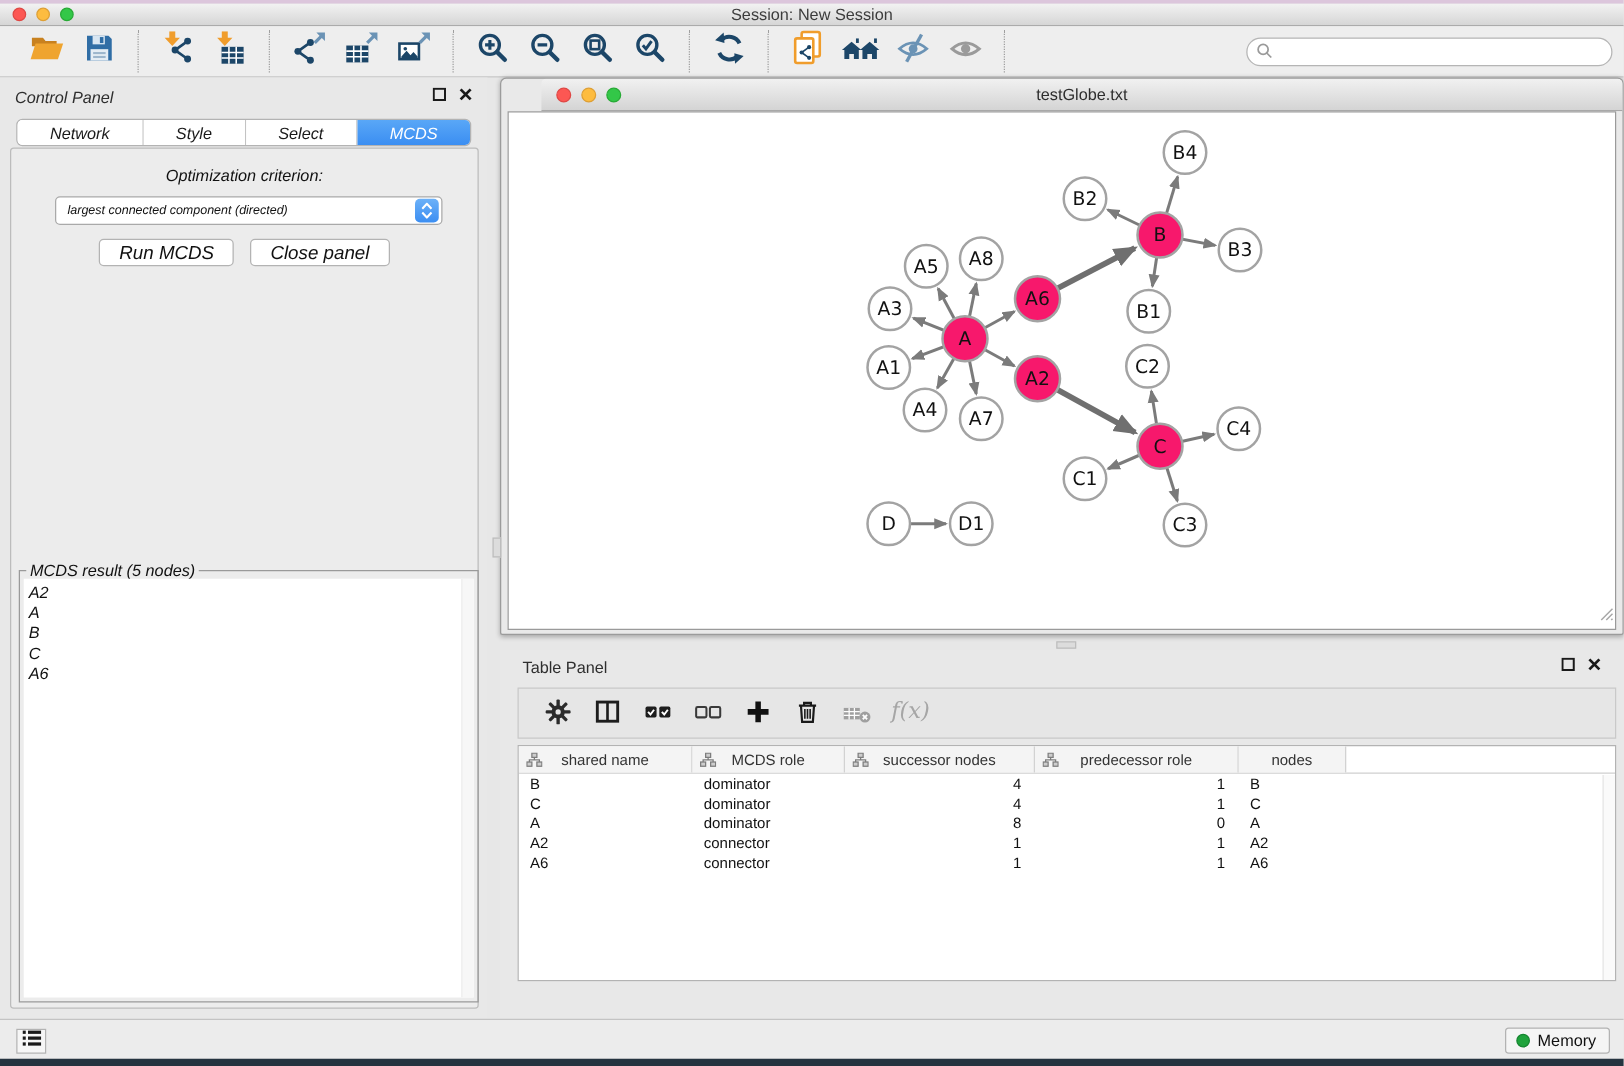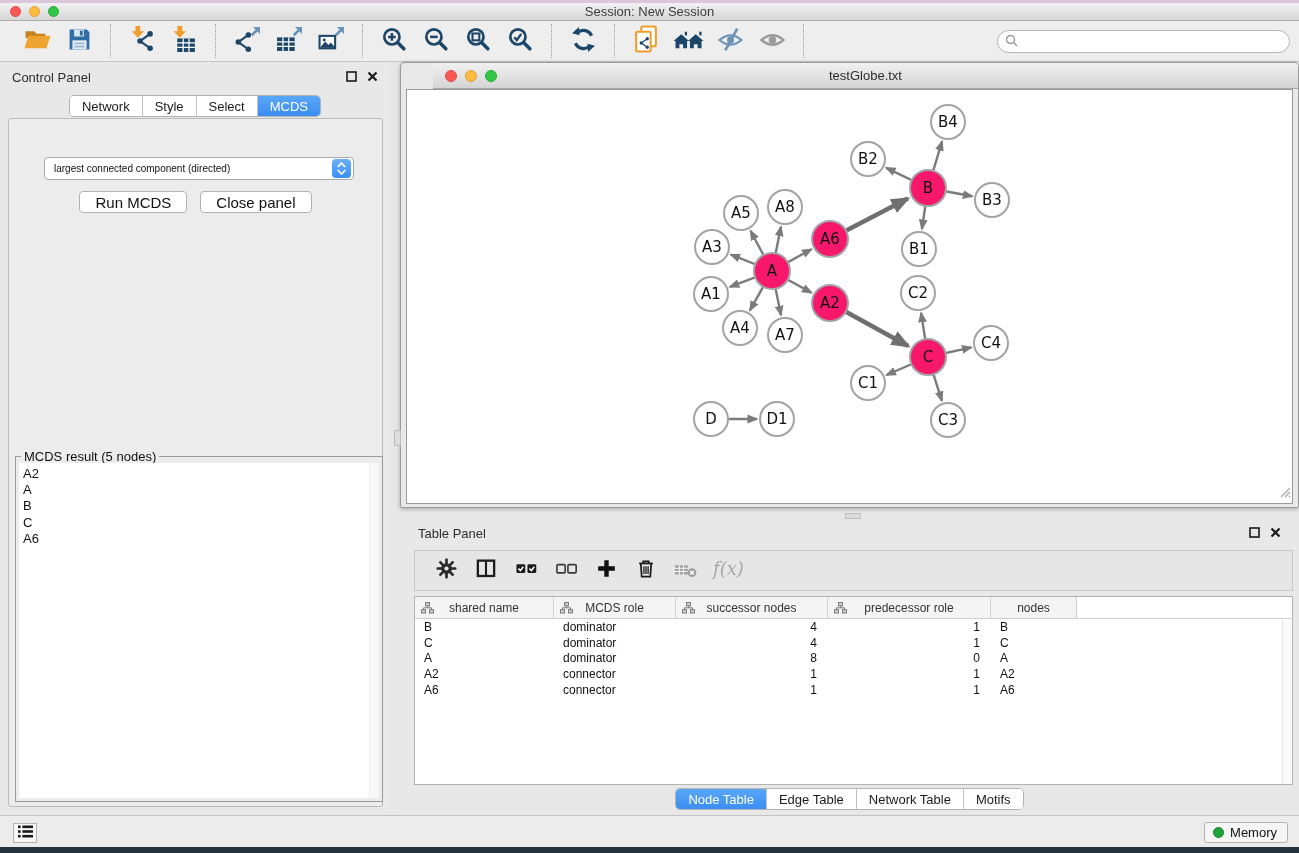--- a/index.html
+++ b/index.html
@@ -24,27 +24,27 @@
     border-bottom:1px solid #c6c6c6; display:flex; align-items:center; padding-left:6px; }
   .tb-group { display:flex; align-items:center; padding:0 10px; height:34px; border-right:1px dotted #9e9e9e; }
   .tb-group:last-of-type { border-right:none; }
   .tb-btn { width:42px; height:34px; display:flex; align-items:center; justify-content:center; cursor:default; }
   .search-wrap { position:absolute; right:9px; top:9px; width:293px; height:23px; }
   .search-wrap input { width:100%; height:100%; border:1px solid #b5b5b5; border-radius:12px;
     background:#fff; padding-left:26px; font-size:13px; outline:none; }
   .search-wrap .mag { position:absolute; left:8px; top:4px; }
 
   
-  .control-panel { position:absolute; left:0; top:62px; width:390px; height:753px; background:#e8e8e8; }
+  .control-panel { position:absolute; left:0; top:62px; width:390px; height:753px; background:#e8e8e8;font-style:italic; }
   .panel-head { height:30px; display:flex; align-items:center; padding:0 12px; }
   .panel-head .ph-title { font-size:13px; color:#2e2e2e; }
   .ph-icons { margin-left:auto; display:flex; gap:10px; align-items:center; }
   .cp-tabs { position:absolute; left:0; top:33px; width:100%; display:flex; justify-content:center; }
   .seg { display:flex; border:1px solid #b3b3b3; border-radius:5px; overflow:hidden; background:#fff; height:22px; }
-  .seg .tab { padding:0 12px; font-size:13px; color:#1a1a1a; display:flex; align-items:center;
+  .seg .tab { padding:0 26px; font-size:13px; color:#1a1a1a; display:flex; align-items:center;
     border-right:1px solid #c3c3c3; background:#fff; cursor:default; white-space:nowrap; }
   .seg .tab:last-child { border-right:none; }
   .seg .tab.selected { background:linear-gradient(#59a7f7,#3b8ef2); color:#fff; }
   .cp-content { position:absolute; left:8px; top:56px; width:375px; height:689px;
     background:#ececec; border:1px solid #bcbcbc; border-radius:3px; }
   .opt-label { text-align:center; margin-top:14px; font-size:13px; color:#111; }
   .selectbox { position:absolute; left:35px; top:38px; width:310px; height:23px; background:#fff;
     border:1px solid #a9a9a9; border-radius:4px; display:flex; align-items:center; font-size:10px; color:#111; }
   .selectbox .val { padding-left:9px; flex:1; white-space:nowrap; overflow:hidden; }
   .stepper { width:19px; height:19px; margin-right:2px; border-radius:4px;
@@ -73,21 +73,21 @@
   .nw-canvas { position:absolute; left:5px; top:26px; width:887px; height:415px; background:#fff; border:1px solid #9a9a9a; }
   .resize-grip { position:absolute; right:1px; bottom:1px; }
 
   .v-grip { position:absolute; left:394px; top:430px; width:7px; height:16px; background:#dcdcdc; border:1px solid #bdbdbd; }
   .h-grip { position:absolute; left:845px; top:513px; width:16px; height:6px; background:#dcdcdc; border:1px solid #bdbdbd; }
 
   
   .table-panel { position:absolute; left:400px; top:520px; width:899px; height:295px; background:#e8e8e8; }
   .tp-toolbar { position:absolute; left:14px; top:30px; width:879px; height:41px; background:#e6e6e6;
     border:1px solid #c9c9c9; display:flex; align-items:center; padding-left:18px; gap:14px; }
-  .tp-btn { width:26px; height:30px; display:flex; align-items:center; justify-content:center; cursor:default; }
+  .tp-btn { width:26px; height:30px; display:flex; align-items:flex-end; justify-content:center; cursor:default; }
   .tp-btn.wide { width:34px; }
   .tp-table { position:absolute; left:14px; top:76px; width:879px; height:189px; background:#fff;
     border:1px solid #b3b3b3; overflow:hidden; }
   .thead { display:flex; height:22px; border-bottom:1px solid #cfcfcf; font-size:12px; color:#333; }
   .th { position:relative; display:flex; align-items:center; justify-content:center;
     background:#f4f4f4; border-right:1px solid #d2d2d2; gap:5px; }
   .th .tree { position:absolute; left:6px; top:5px; }
   .trow { display:flex; height:15.8px; font-size:12px; color:#111; align-items:center; }
   .td { overflow:hidden; white-space:nowrap; }
   .td.left { padding-left:9px; text-align:left; }
@@ -298,20 +298,21 @@
     </div>
     <div class="cp-tabs">
       <div class="seg" id="cp-tabs">
           <div class="tab">Network</div>
           <div class="tab">Style</div>
           <div class="tab">Select</div>
           <div class="tab selected">MCDS</div>
         </div>
     </div>
     <div class="cp-content">
+      <div class="opt-label">Optimization criterion:</div>
       <div class="selectbox">
         <span class="val">largest connected component (directed)</span>
         <span class="stepper">
           <svg width="9" height="6" viewBox="0 0 9 6">
               <path d="M0.8 5 L4.5 1 L8.2 5" fill="none" stroke="#fff" stroke-width="1.7"></path>
             </svg>
           <svg width="9" height="6" viewBox="0 0 9 6">
               <path d="M0.8 1 L4.5 5 L8.2 1" fill="none" stroke="#fff" stroke-width="1.7"></path>
             </svg>
         </span>
@@ -631,28 +632,20 @@
           <div class="trow">
             <div class="td left" style="width: 139px;">A6</div>
             <div class="td left" style="width: 122px;">connector</div>
             <div class="td right" style="width: 152px;">1</div>
             <div class="td right" style="width: 163px;">1</div>
             <div class="td left" style="width: 86px;">A6</div>
           </div>
         </div>
       <div class="tbl-scroll"></div>
     </div>
-    <div class="tp-tabs">
-      <div class="seg" id="tp-tabs">
-          <div class="tab selected">Node Table</div>
-          <div class="tab">Edge Table</div>
-          <div class="tab">Network Table</div>
-          <div class="tab">Motifs</div>
-        </div>
-    </div>
   </div>
 
   <div class="statusbar">
     <div class="list-btn">
       <span>
         <svg width="15" height="13" viewBox="0 0 15 13">
             <g fill="#1a1a1a">
               <rect x="0" y="0.5" width="2.6" height="2.6"></rect>
               <rect x="4.4" y="0.5" width="10.6" height="2.6"></rect>
               <rect x="0" y="5.2" width="2.6" height="2.6"></rect>

